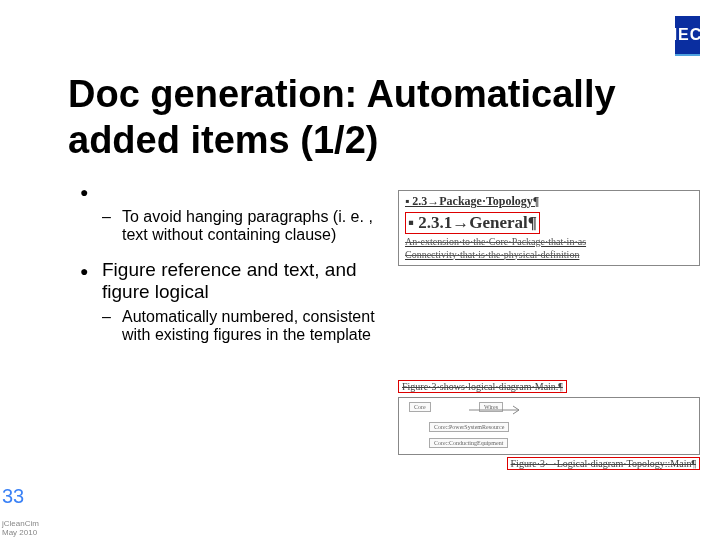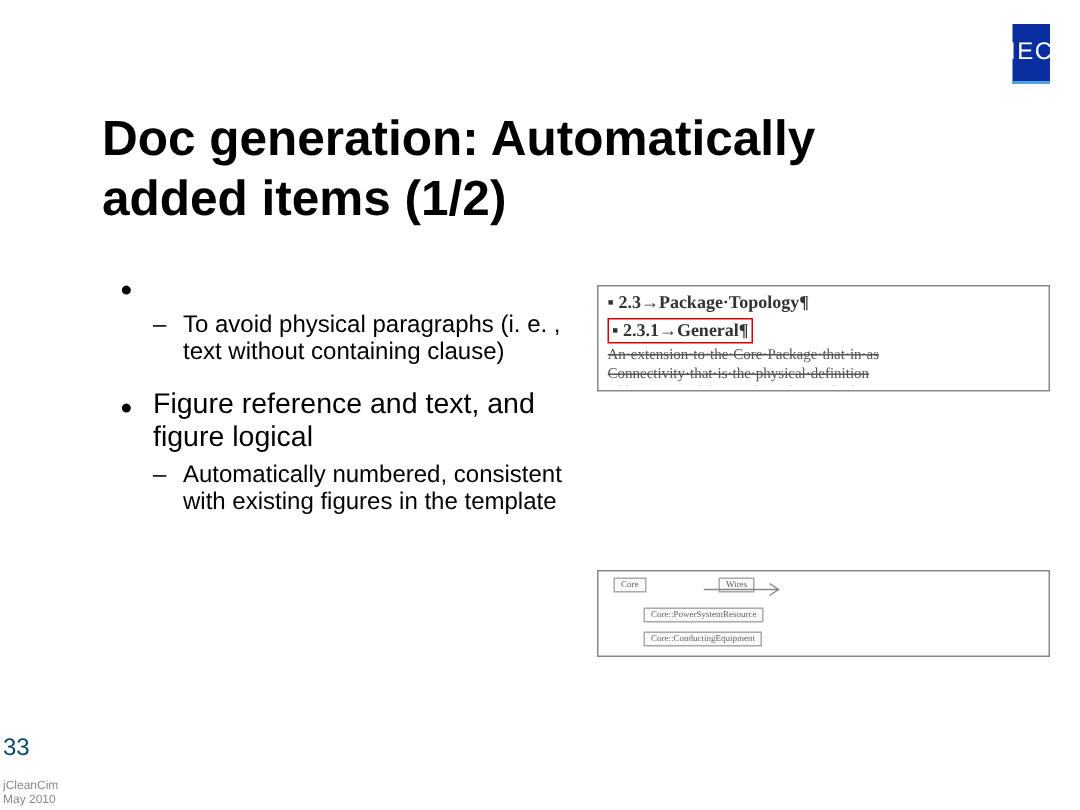--- a/index.html
+++ b/index.html
@@ -17,30 +17,30 @@
     position: absolute;
     top: 16px;
     right: 20px;
     width: 25px;
     height: 38px;
     background: #0a2ea0;
     display: flex;
     align-items: center;
     justify-content: center;
     color: #fff;
-    font-weight: normal;
+    font-weight: bold;
     font-size: 16px;
     letter-spacing: 1px;
     border-bottom: 2px solid #4fa3e0;
   }
   .title {
     position: absolute;
     top: 72px;
     left: 68px;
-    font-size: 33px;
+    font-size: 38px;
     font-weight: bold;
     line-height: 1.2;
     max-width: 580px;
   }
   .content {
     position: absolute;
     top: 180px;
     left: 80px;
     width: 300px;
     font-size: 19px;
@@ -68,35 +68,36 @@
     width: 20px;
     flex-shrink: 0;
   }
   .right-pane {
     position: absolute;
     left: 398px;
     width: 302px;
     font-family: "Times New Roman", serif;
     font-size: 11px;
     color: #333;
+    text-decoration: underline;
   }
   .snippet1 {
     top: 190px;
     border: 1px solid #888;
     padding: 3px 6px 3px 6px;
     box-sizing: border-box;
   }
   .snippet1 .heading {
     font-weight: bold;
     font-size: 12px;
     margin-bottom: 3px;
   }
   .snippet1 .sub-heading {
     font-weight: bold;
-    font-size: 12px;
+    font-size: 17px;
     border: 1px solid #d00;
     padding: 0 2px;
     display: inline-block;
     margin-bottom: 2px;
   }
   .snippet1 .para {
     font-size: 10px;
     line-height: 1.25;
     text-decoration: line-through;
     color: #555;
@@ -137,22 +138,22 @@
     display: inline-block;
     font-size: 10px;
     text-decoration: line-through;
     color: #444;
     float: right;
   }
   .page-num {
     position: absolute;
     left: 2px;
     bottom: 32px;
-    font-size: 16px;
-    color: #0c4a6e;
+    font-size: 20px;
+    color: #3b82f6;
     font-weight: normal;
   }
   .footer {
     position: absolute;
     left: 2px;
     bottom: 2px;
     font-size: 8px;
     color: #888;
     line-height: 1.1;
   }
@@ -163,48 +164,50 @@
 <div class="logo">IEC</div>
 
 <div class="title">Doc generation: Automatically added items (1/2)</div>
 
 <div class="content">
   <div class="bullet-row">
     <div class="bullet-dot">●</div>
   </div>
   <div class="sub-row">
     <div class="sub-dash">–</div>
-    <div>To avoid physical paragraphs (i. e. , text without containing clause)</div>
+    <div>To avoid hanging paragraphs (i. e. , text without containing clause)</div>
   </div>
   <div class="bullet-row">
     <div class="bullet-dot">●</div>
     <div>Figure reference and text, and figure logical</div>
   </div>
   <div class="sub-row">
     <div class="sub-dash">–</div>
     <div>Automatically numbered, consistent with existing figures in the template</div>
   </div>
 </div>
 
 <div class="right-pane snippet1">
   <div class="heading">▪ 2.3→Package·Topology¶</div>
   <span class="sub-heading">▪ 2.3.1→General¶</span>
   <div class="para">An·extension·to·the·Core·Package·that·in·as Connectivity·that·is·the·physical·definition addition·it·models·Topology·that·is·the·logi</div>
 </div>
 
 <div class="right-pane snippet2">
+  <span class="ref-line">Figure·3·shows·logical·diagram·Main.¶</span>
   <div class="diagram-box">
     <div class="db-inner" style="top:4px; left:10px;">Core</div>
     <div class="db-inner" style="top:4px; left:80px;">Wires</div>
     <div class="db-inner" style="top:24px; left:30px;">Core::PowerSystemResource</div>
     <div class="db-inner" style="top:40px; left:30px;">Core::ConductingEquipment</div>
     <svg style="position:absolute; top:6px; left:70px;" width="60" height="12">
       <line x1="0" y1="6" x2="50" y2="6" stroke="#888" stroke-width="1"></line>
       <polyline points="44,2 50,6 44,10" fill="none" stroke="#888" stroke-width="1"></polyline>
     </svg>
   </div>
+  <span class="caption">Figure·3·–·Logical·diagram·Topology::Main¶</span>
 </div>
 
 <div class="page-num">33</div>
 <div class="footer">
   <span>jCleanCim</span><br>
   <span>May 2010</span>
 </div>
 
 </body></html>

